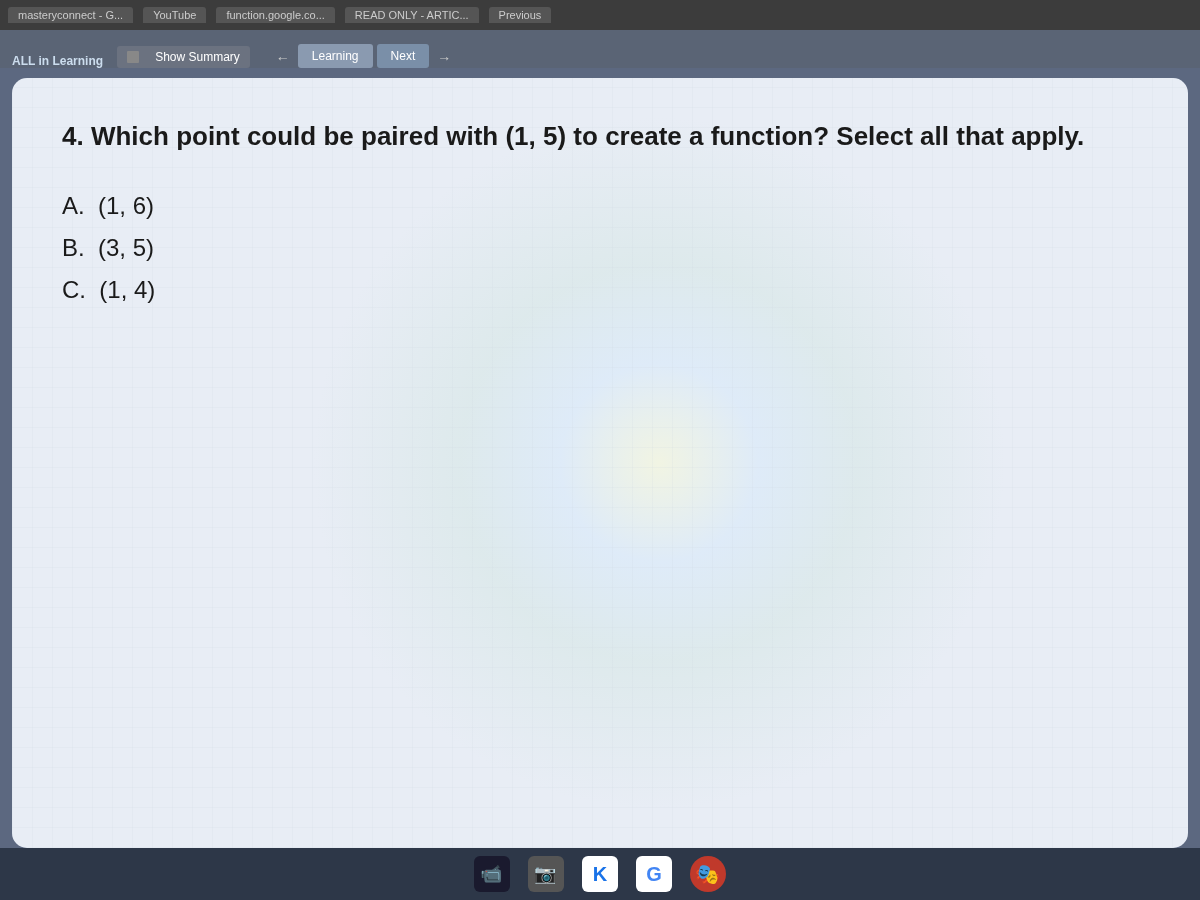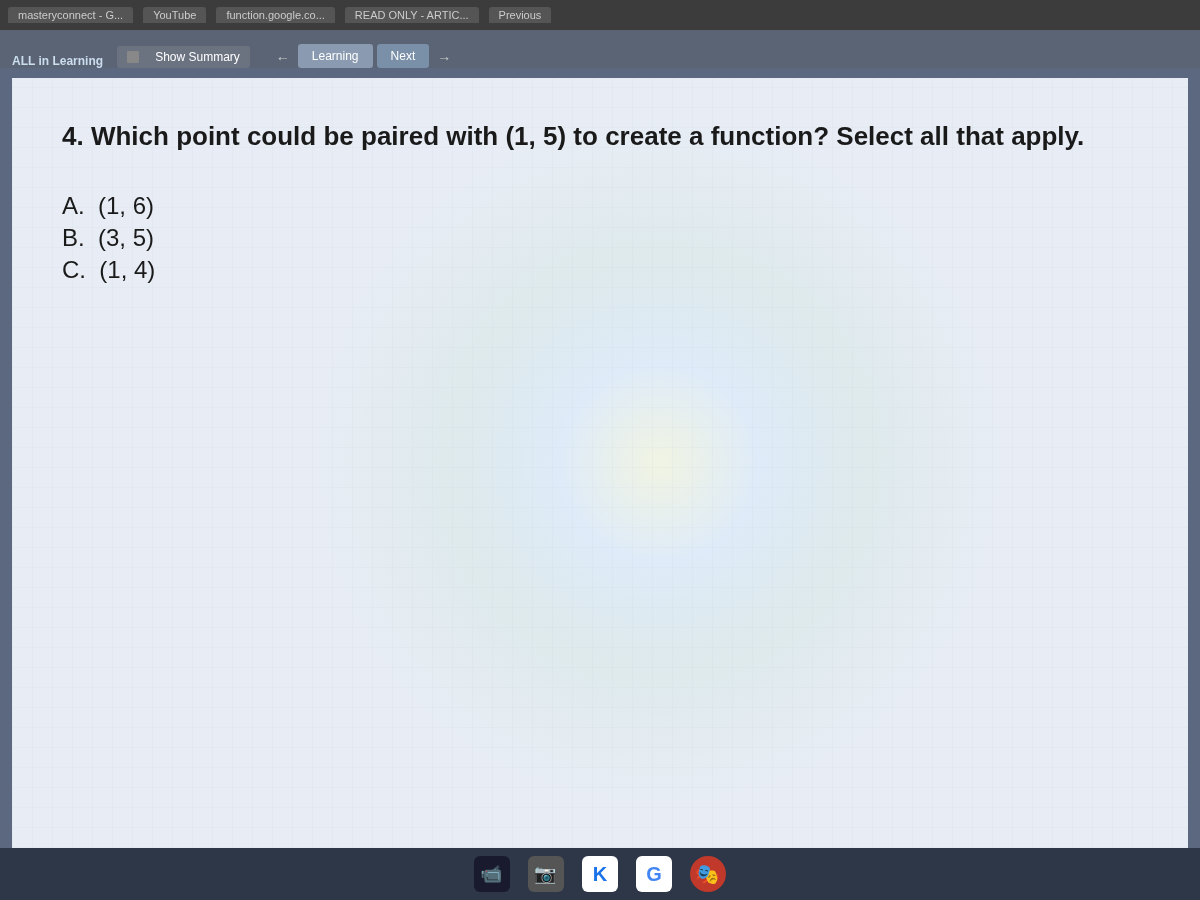--- a/index.html
+++ b/index.html
@@ -103,21 +103,21 @@
       display: flex;
       flex-direction: column;
       background: #5c6880;
       padding: 10px 12px 0 12px;
       position: relative;
     }
 
     
     .question-card {
       background: #e8edf5;
-      border-radius: 0;
+      border-radius: 15px;
       padding: 40px 50px 50px 50px;
       flex: 1;
       position: relative;
       overflow: hidden;
     }
 
     
     .question-card::before {
       content: '';
       position: absolute;
@@ -153,20 +153,21 @@
       color: #1a1a1a;
       line-height: 1.4;
       margin-bottom: 36px;
       position: relative;
       z-index: 1;
     }
 
     .answer-options {
       display: flex;
       flex-direction: column;
+      gap: 10px;
       position: relative;
       z-index: 1;
     }
 
     .answer-option {
       font-size: 24px;
       color: #1a1a1a;
       cursor: pointer;
       padding: 2px 0;
     }

